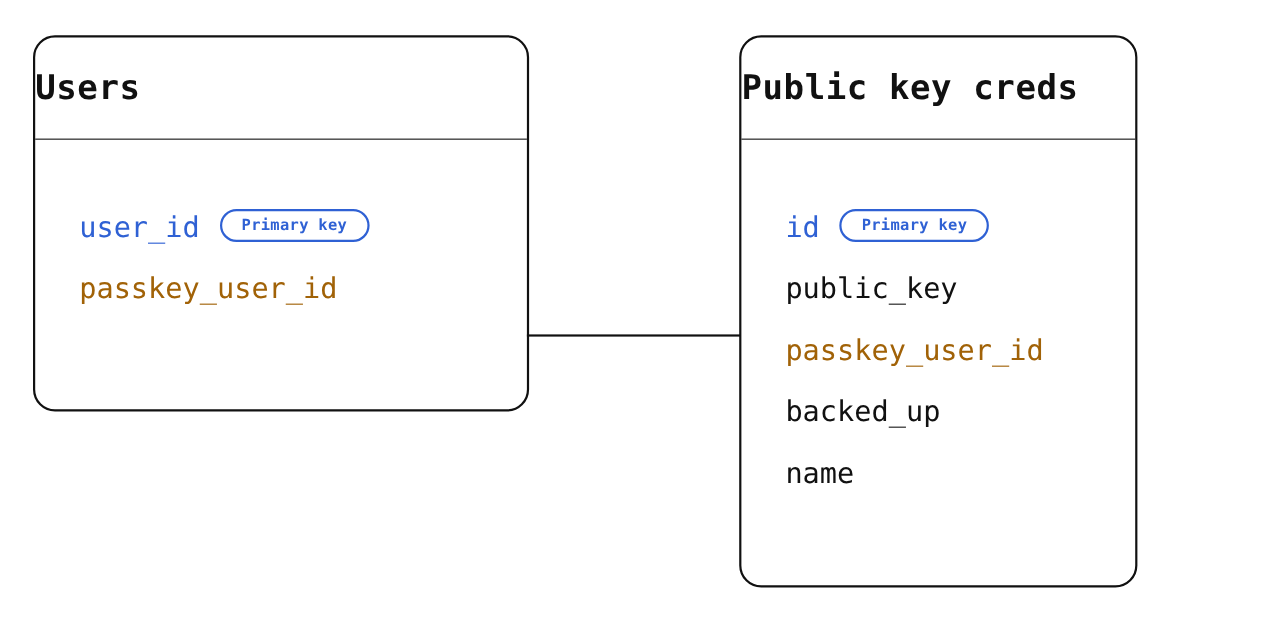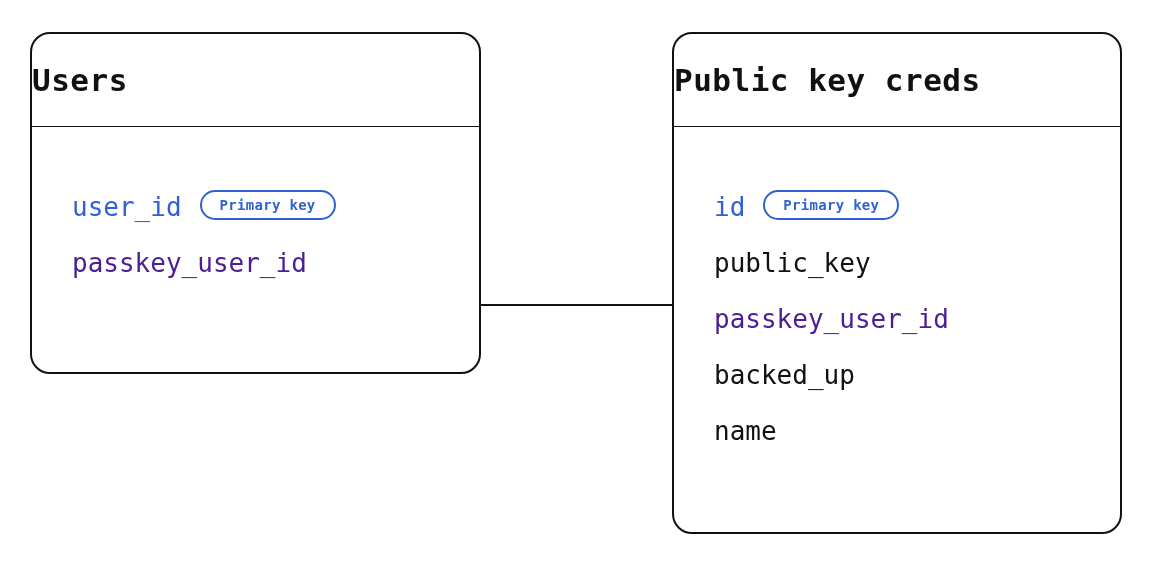--- a/index.html
+++ b/index.html
@@ -27,21 +27,21 @@
   }
   #entity-users {
     left: 30px;
     top: 32px;
     width: 451px;
     height: 342px;
   }
   #entity-pkcreds {
     left: 672px;
     top: 32px;
-    width: 450px;
+    width: 362px;
     height: 502px;
   }
 
   
   .entity-header {
     position: absolute;
     left: 0;
     top: 0;
     right: 0;
     height: 92px;
@@ -85,21 +85,21 @@
     font-size: 26px;
     font-weight: 400;
     color: #111111;
     white-space: nowrap;
     line-height: 1;
   }
   .field-name.key {
     color: #2f61d4;
   }
   .field-name.link {
-    color: #4c1d95;
+    color: #a16207;
   }
 
   
   .pk-badge {
     margin-left: 18px;
     display: inline-flex;
     align-items: center;
     justify-content: center;
     box-sizing: border-box;
     height: 30px;

